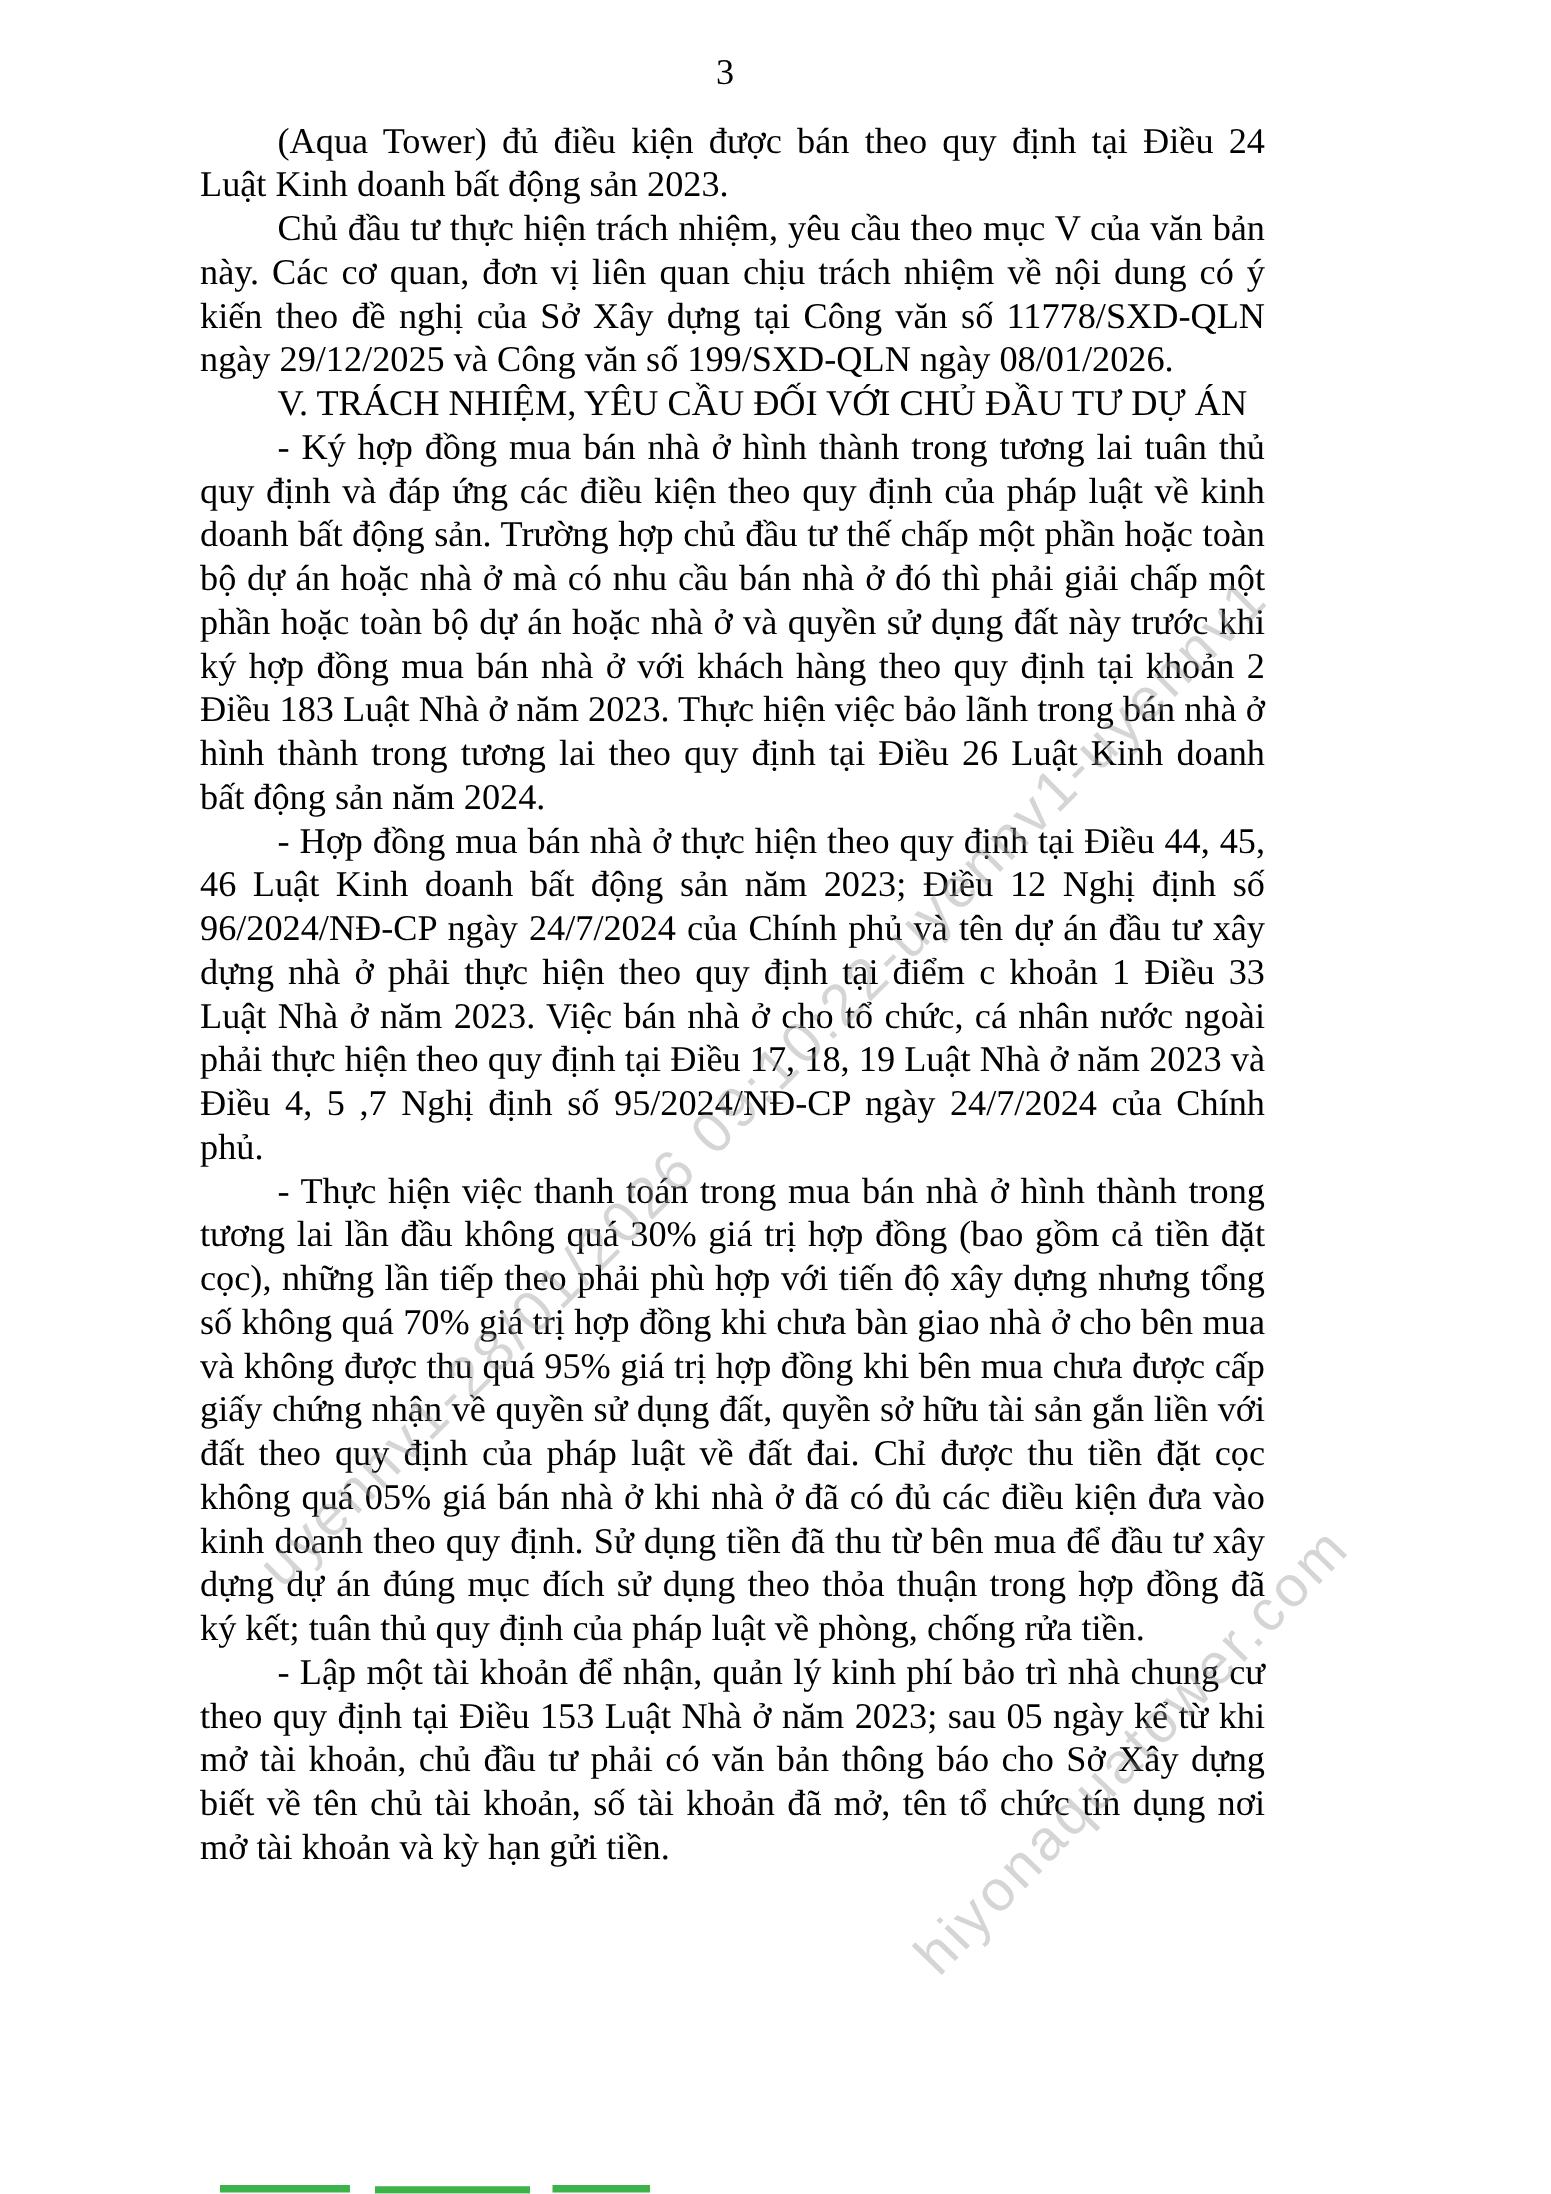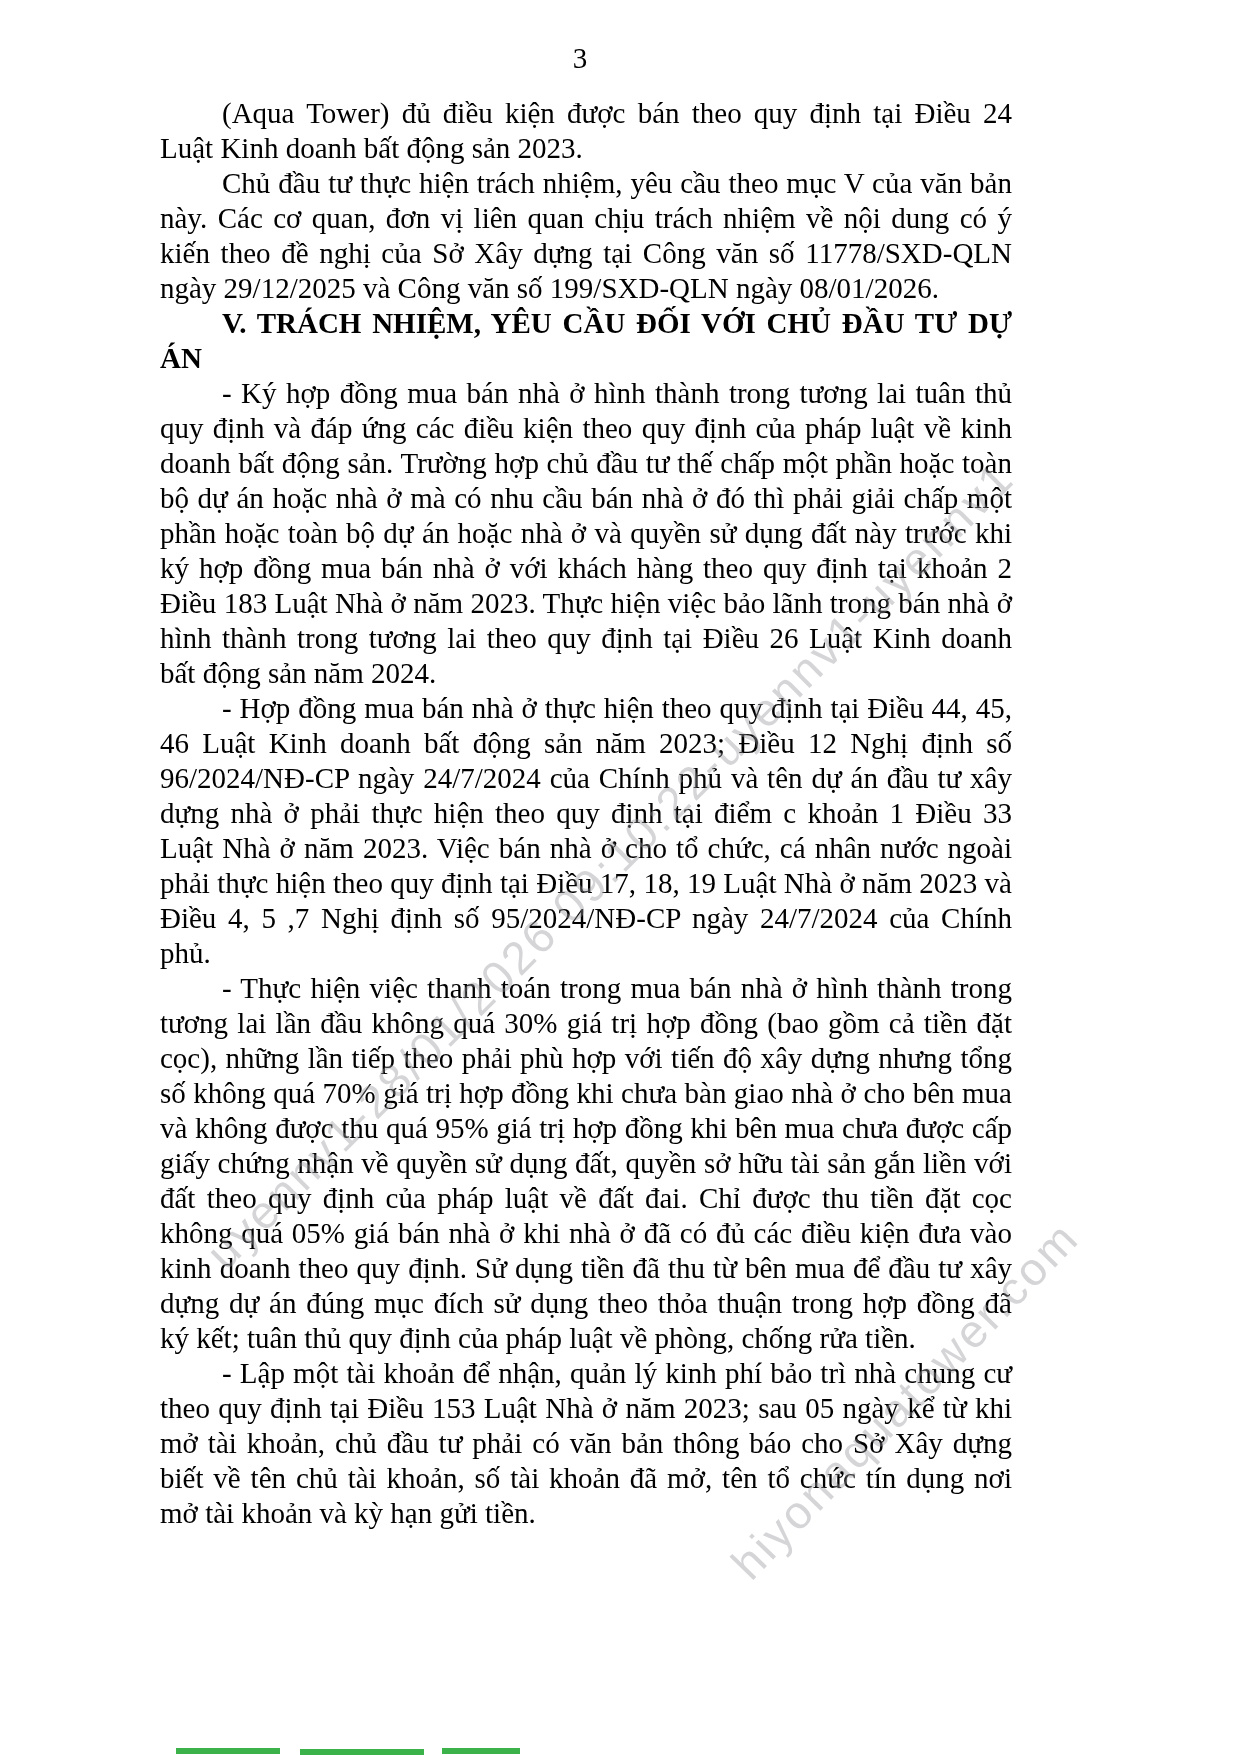--- a/index.html
+++ b/index.html
@@ -29,21 +29,21 @@
     width: 852px;
     font-size: 29px;
     line-height: 35px;
     text-align: justify;
   }
   .content p {
     margin: 0;
     text-indent: 62px;
   }
   .content p.heading {
-    font-weight: bold;
+    font-weight: normal;
   }
   .watermark {
     position: absolute;
     z-index: 3;
     white-space: nowrap;
     font-family: "Liberation Sans", "DejaVu Sans", sans-serif;
     font-size: 46px;
     letter-spacing: 3px;
     color: rgba(150, 150, 158, 0.40);
     pointer-events: none;

